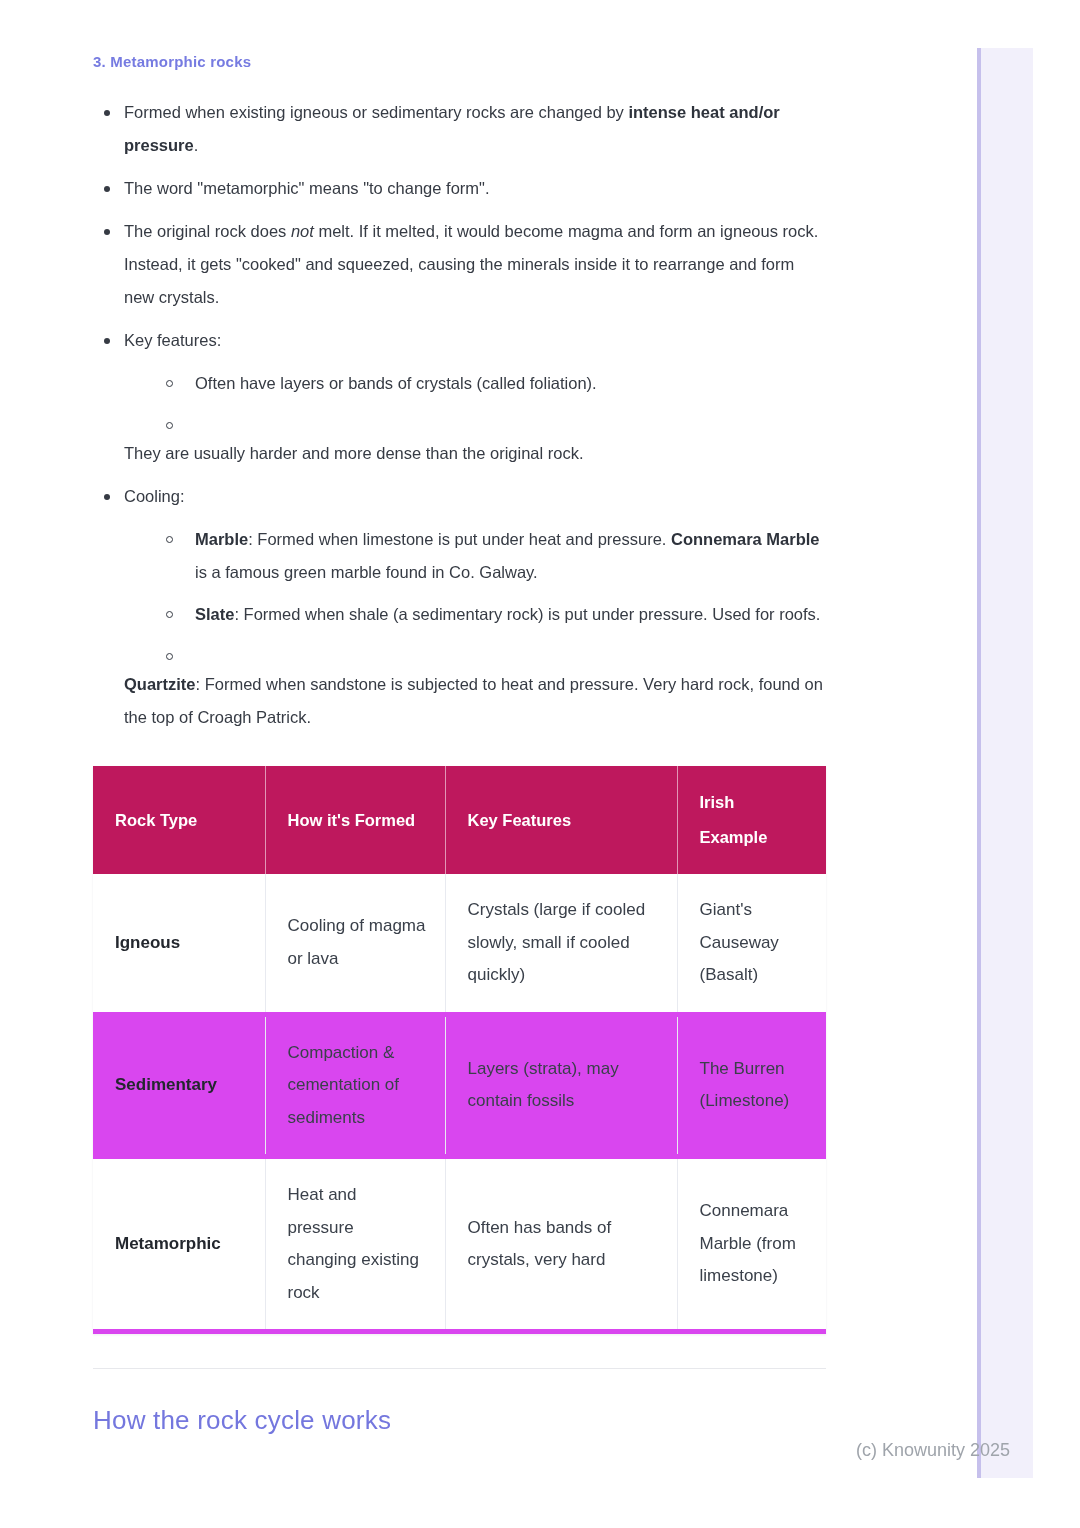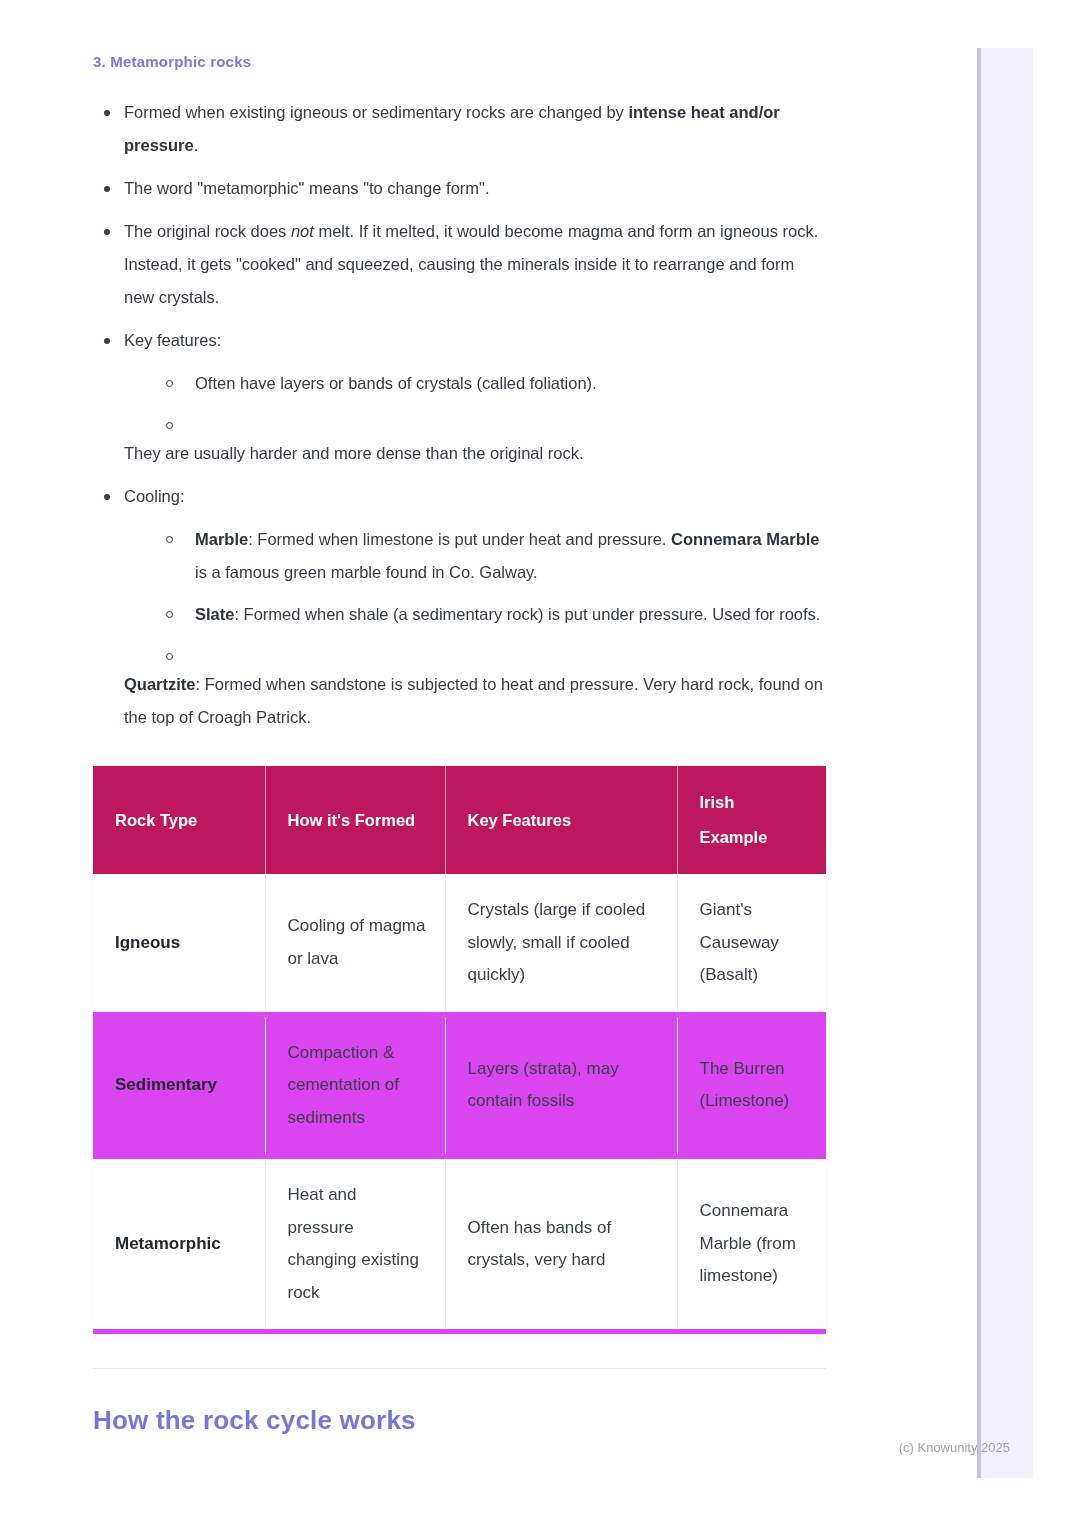--- a/index.html
+++ b/index.html
@@ -95,40 +95,40 @@
   .rock-table tr.r2 { height: 138px; }
   .rock-table tr.r3 { height: 168px; }
   .divider {
     width: 733px;
     height: 0;
     border-top: 1.5px solid #e7e8ec;
     margin-top: 34px;
   }
   h1.section-heading-2 {
     font-size: 26px;
-    font-weight: 700;
+    font-weight: 400;
     color: #7477de;
     margin-top: 36px;
     letter-spacing: .2px;
   }
   .side-strip {
     position: absolute;
     left: 977px;
     top: 48px;
     width: 56px;
     height: 1430px;
     background: #f2f0fb;
     border-left: 4px solid #c6c0ec;
     z-index: 0;
   }
   .watermark {
     position: absolute;
     top: 1440px;
     right: 70px;
-    font-size: 13px;
+    font-size: 18px;
     color: #9fa4ab;
     z-index: 2;
   }
 </style>
 </head>
 <body>
 
 <div class="side-strip"></div>
 
 <div class="content">

